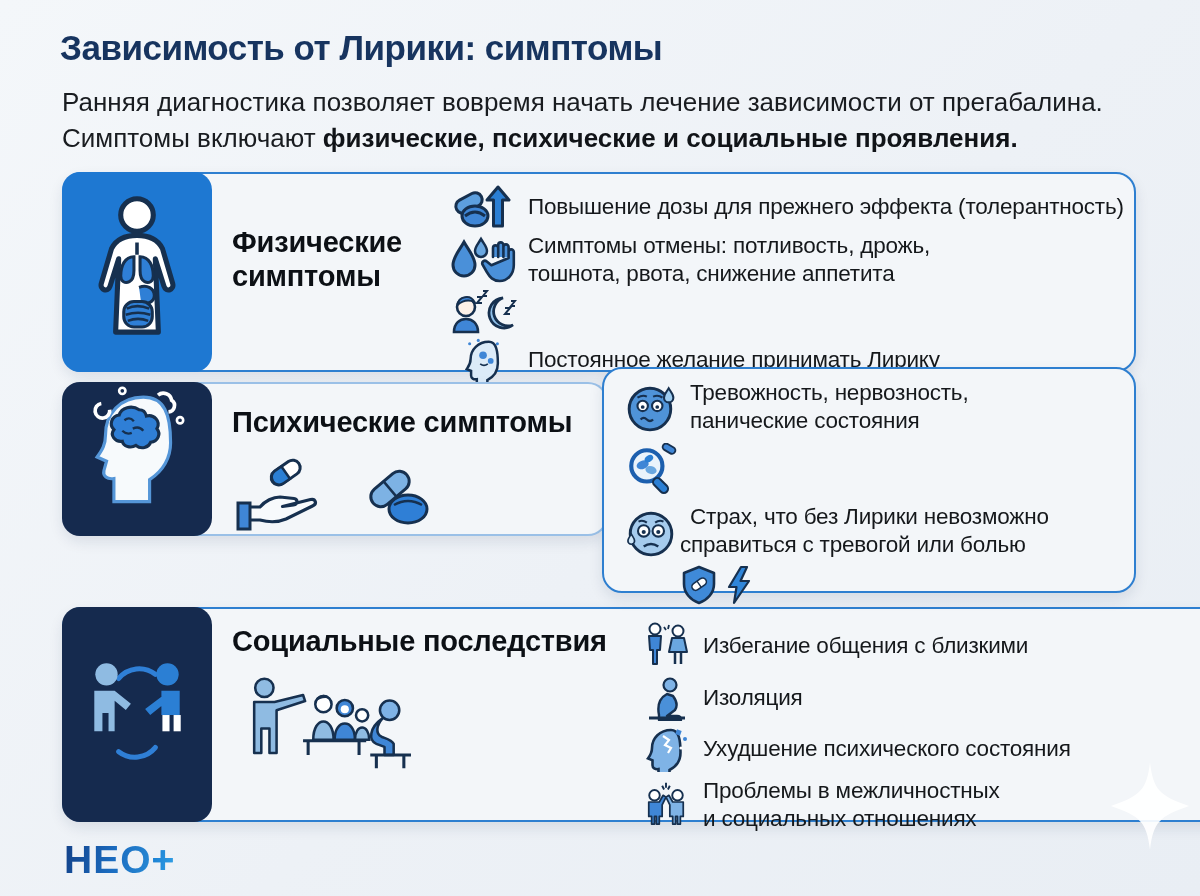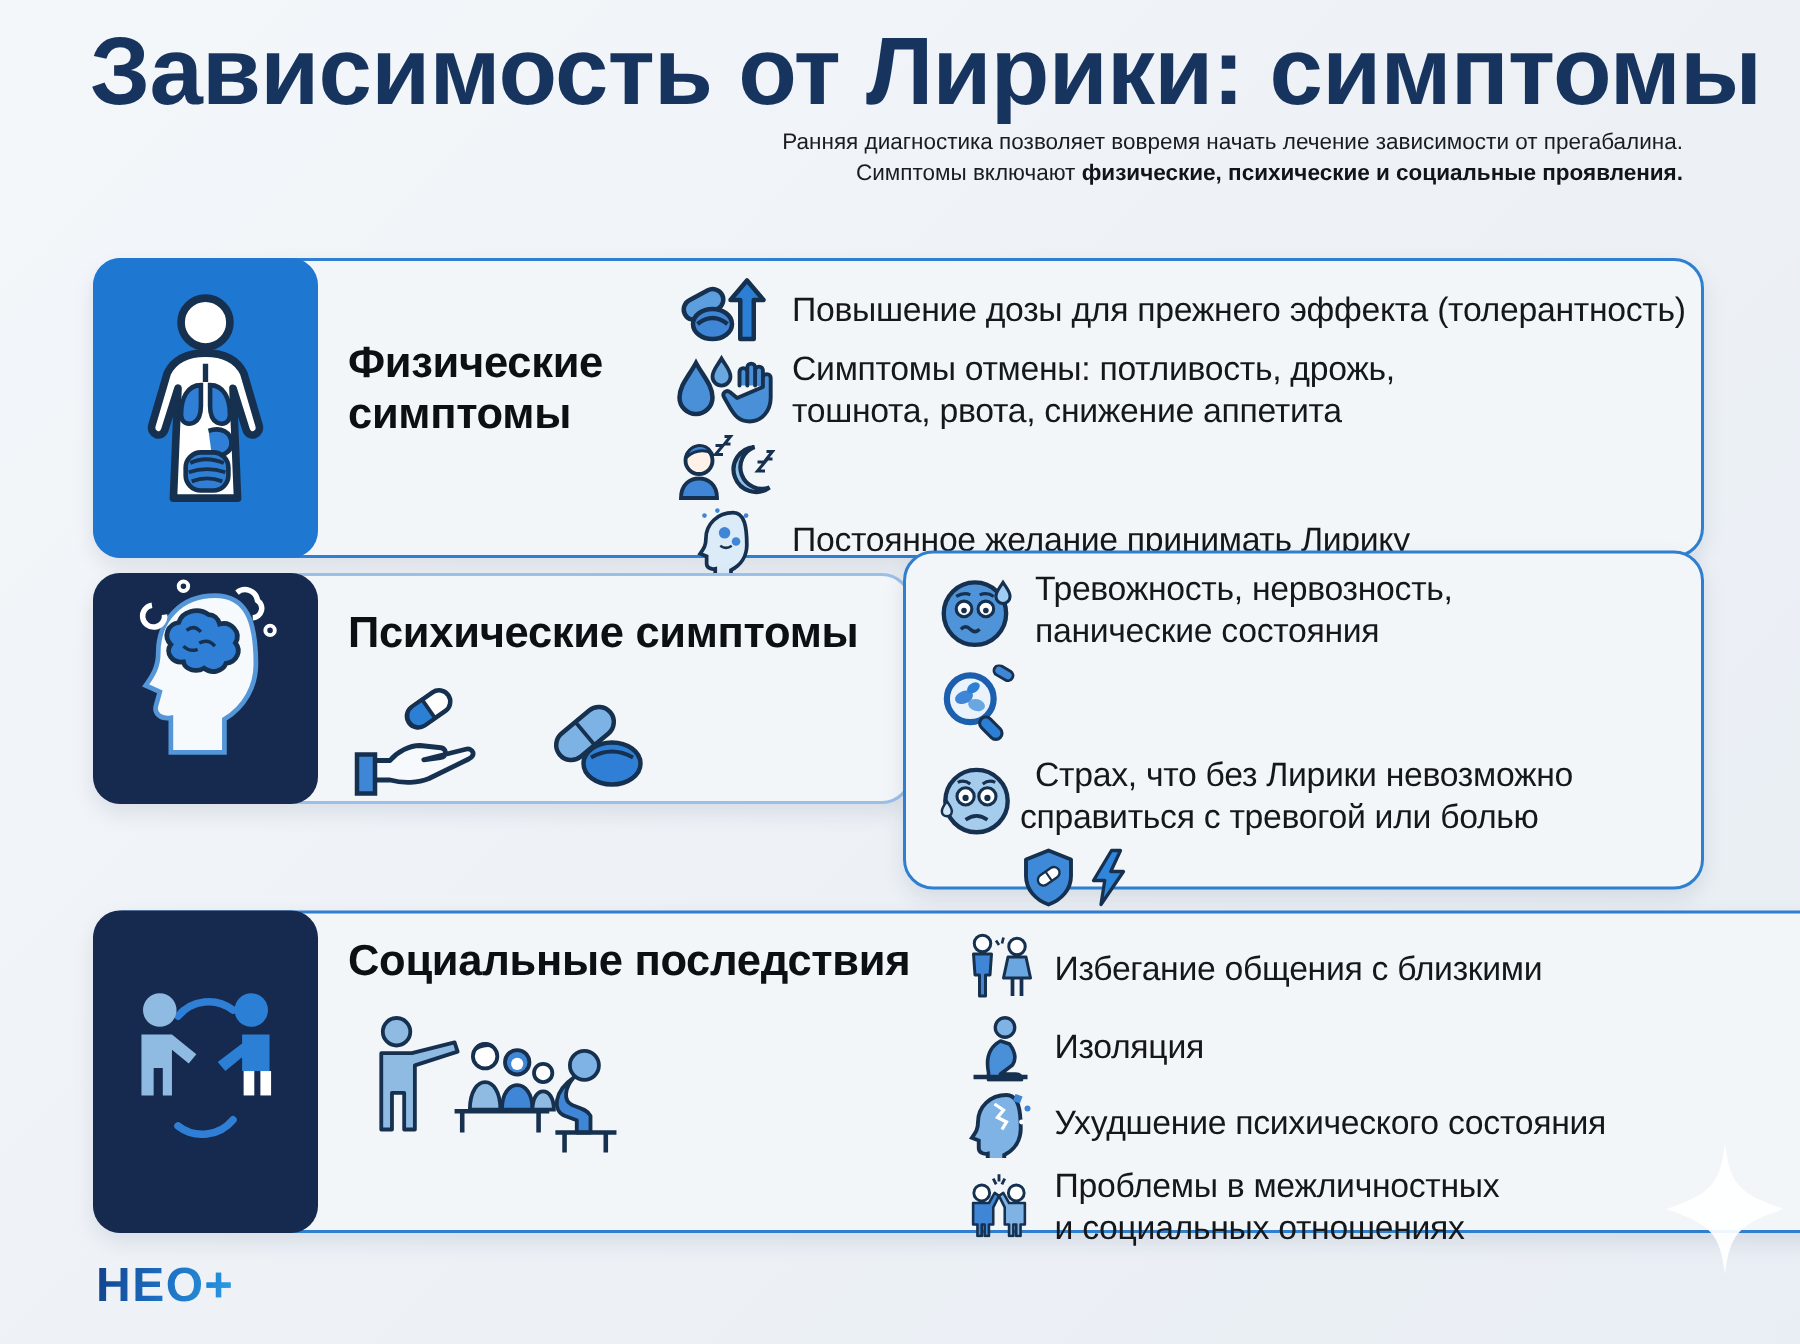--- a/index.html
+++ b/index.html
@@ -2,25 +2,25 @@
 <html><head>
 <meta charset="utf-8">
 <style>
   html,body{margin:0;padding:0;background:#e7ebf1;}
   #stage{
     position:relative;width:1200px;height:896px;overflow:hidden;
     background:linear-gradient(135deg,#f4f7fa 0%,#edf1f6 55%,#e9eef4 100%);
     font-family:"Liberation Sans",sans-serif;color:#15181b;
   }
   .page-title{
-    position:absolute;left:60px;top:10px;margin:0;
-    font-size:64px;font-weight:900;letter-spacing:-0.5px;color:#17345f;
+    position:absolute;left:60px;top:28px;margin:0;
+    font-size:35px;font-weight:900;letter-spacing:-0.5px;color:#17345f;
   }
   .subtitle{position:absolute;left:62px;top:84px;width:1060px;
-    font-size:15px;line-height:1.4;color:#191c20;text-align:right;}
+    font-size:26px;line-height:1.4;color:#191c20;}
   .subtitle b{font-weight:700;color:#111418;}
 
   .card{
     position:absolute;background:#f3f6f9;border:2px solid #2e7fd0;border-radius:20px;
     box-shadow:0 6px 14px rgba(21,42,78,.10);box-sizing:border-box;
   }
   #card-physical{left:62px;top:172px;width:1074px;height:200px;}
   #card-mental{left:62px;top:382px;width:546px;height:154px;border-color:rgba(46,127,208,.45);}
   #box-mental-right{left:602px;top:367px;width:534px;height:226px;z-index:3;}
   #card-social{left:62px;top:607px;width:1196px;height:215px;}
@@ -57,21 +57,21 @@
   #box-mental-right .item{margin-bottom:8px;}
   #box-mental-right .icn{width:58px;}
   #card-social .item{min-height:43px;margin-bottom:5px;}
   #card-social .icn{width:54px;}
 
   .subicons{display:flex;gap:10px;margin:6px 0 0 2px;align-items:center;}
 
   .mini-abs{position:absolute;}
 
   .logo{
-    position:absolute;left:64px;top:838px;font-size:32px;font-weight:900;letter-spacing:1px;
+    position:absolute;left:64px;top:838px;font-size:39px;font-weight:900;letter-spacing:1px;
     color:#1c6cc0;
     background:linear-gradient(105deg,#123f86 0%,#1b6cc0 45%,#2f9de2 100%);
     -webkit-background-clip:text;background-clip:text;-webkit-text-fill-color:transparent;
   }
   .logo .plus{
     background:linear-gradient(105deg,#1679cf,#35a5e8);
     -webkit-background-clip:text;background-clip:text;-webkit-text-fill-color:transparent;
   }
   .sparkle{position:absolute;left:1104px;top:760px;width:92px;height:92px;z-index:5;filter:blur(.4px);}
 </style>

